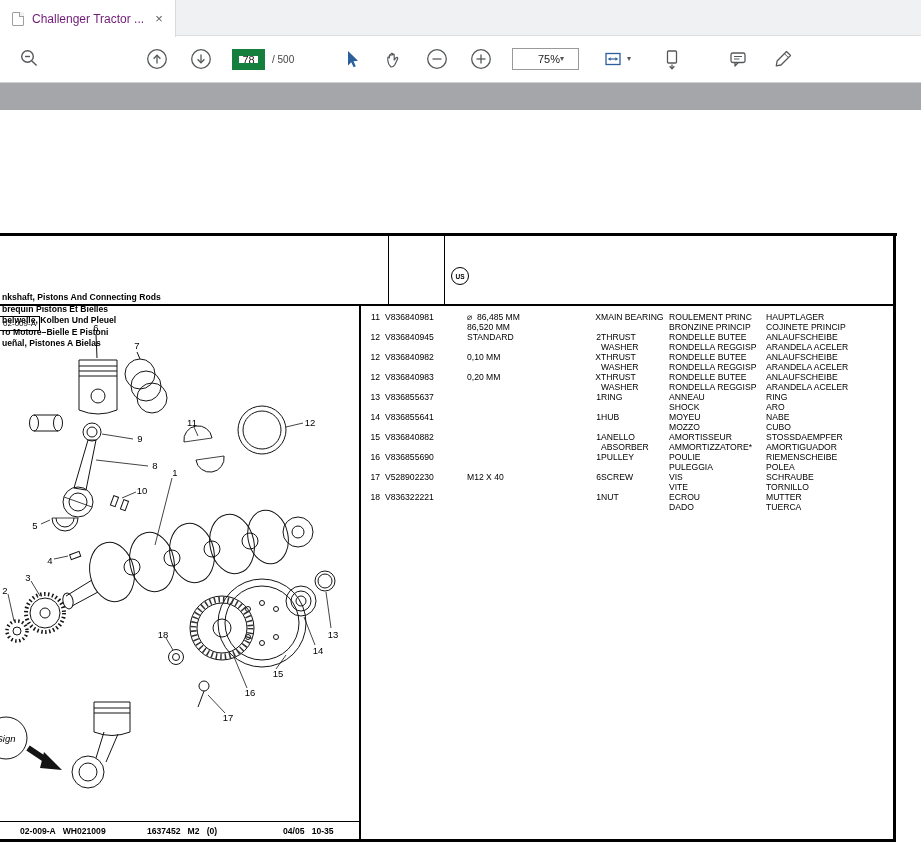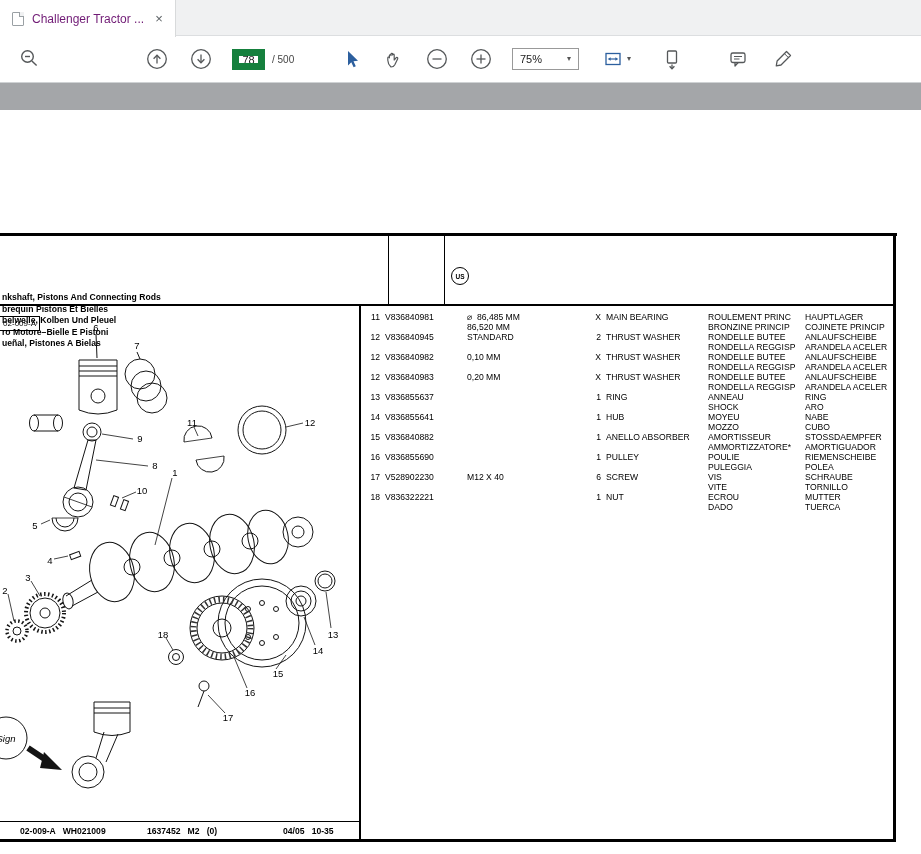--- a/index.html
+++ b/index.html
@@ -13,21 +13,21 @@
   .tab-doc-icon::after { content:""; position:absolute; right:-1px; top:-1px; width:4px; height:4px; background:#f0f1f2; border-left:1.2px solid #9aa0a4; border-bottom:1.2px solid #9aa0a4; }
   .tab-title { font-size:12px; color:#701a75; flex:1; white-space:nowrap; overflow:hidden; }
   .tab-close { color:#5a5f63; font-size:13px; width:16px; text-align:center; cursor:default; }
 
   
   .toolbar { position:absolute; left:0; top:36px; width:921px; height:47px; background:#fff; border-bottom:1px solid #cfd2d4; z-index:1; }
   .tbtn { position:absolute; top:10px; width:26px; height:26px; display:flex; align-items:center; justify-content:center; }
   .tbtn svg { display:block; }
   .pagebox { position:absolute; left:232px; top:13px; width:33px; height:21px; border:7px solid #15803d; background:#fff; font-size:11px; color:#222; text-align:center; font-family:"Liberation Sans",sans-serif; }
   .pagetotal { position:absolute; left:272px; top:0; height:47px; display:flex; align-items:center; font-size:10px; color:#444; }
-  .zoombox { position:absolute; left:512px; top:12px; width:67px; height:22px; border:1px solid #999; background:#fff; display:flex; align-items:center; justify-content:space-between; padding:0 7px; font-size:11px; color:#222; }
+  .zoombox { position:absolute; left:512px; top:12px; width:67px; height:22px; border:1px solid #999; background:#fff; display:flex; align-items:center; justify-content:space-between; padding:0 25px; font-size:11px; color:#222; }
   .caret { font-size:8px; color:#555; line-height:1; }
   .fitwrap { position:absolute; left:602px; top:10px; width:40px; height:26px; display:flex; align-items:center; gap:3px; }
 
   
   .gap-strip { position:absolute; left:0; top:83px; width:921px; height:27px; background:#a4a6a9; }
   .pdfpage { position:absolute; left:0; top:110px; width:921px; height:744px; background:#fff; color:#000; overflow:hidden; }
 
   .hline,.vline { position:absolute; background:#000; }
 
   .titles { position:absolute; left:2px; top:134px; width:380px; font-weight:bold; font-size:8.6px; line-height:11.6px; white-space:pre-line;margin-top:48px; }
@@ -36,21 +36,21 @@
   .figlabel { position:absolute; left:-12px; top:206px; width:52px; height:15px; border:1px solid #000; display:flex; align-items:center; justify-content:flex-end; padding-right:3px; font-size:8px; }
 
   
   .ptable { position:absolute; left:366px; top:202px; width:524px; font-size:8.6px; line-height:10px; }
   .prow { display:flex; min-height:20px; align-items:flex-start; }
   .pcell { white-space:pre-line; flex:0 0 auto; }
   .c-item { width:14px; text-align:right; }
   .c-part { width:82px; margin-left:5px; }
   .c-spec { width:122px; }
   .c-qty  { width:12px; text-align:right; }
-  .c-name { width:102px; margin-left:5px; }
+  .c-name { width:68px; }
   .c-l1   { width:97px; }
   .c-l2   { flex:1 1 auto; }
 
   
   .diagram { position:absolute; left:0; top:200px; width:358px; height:532px; }
   .callout { position:absolute; transform:translate(-50%,-50%); font-size:9.5px; color:#000; }
   .signlabel { position:absolute; left:6px; top:428px; transform:translate(-50%,-50%); font-size:9.5px; font-style:italic; }
 
   
   .pfooter { position:absolute; top:716px; font-weight:bold; font-size:8.6px; white-space:pre; }

